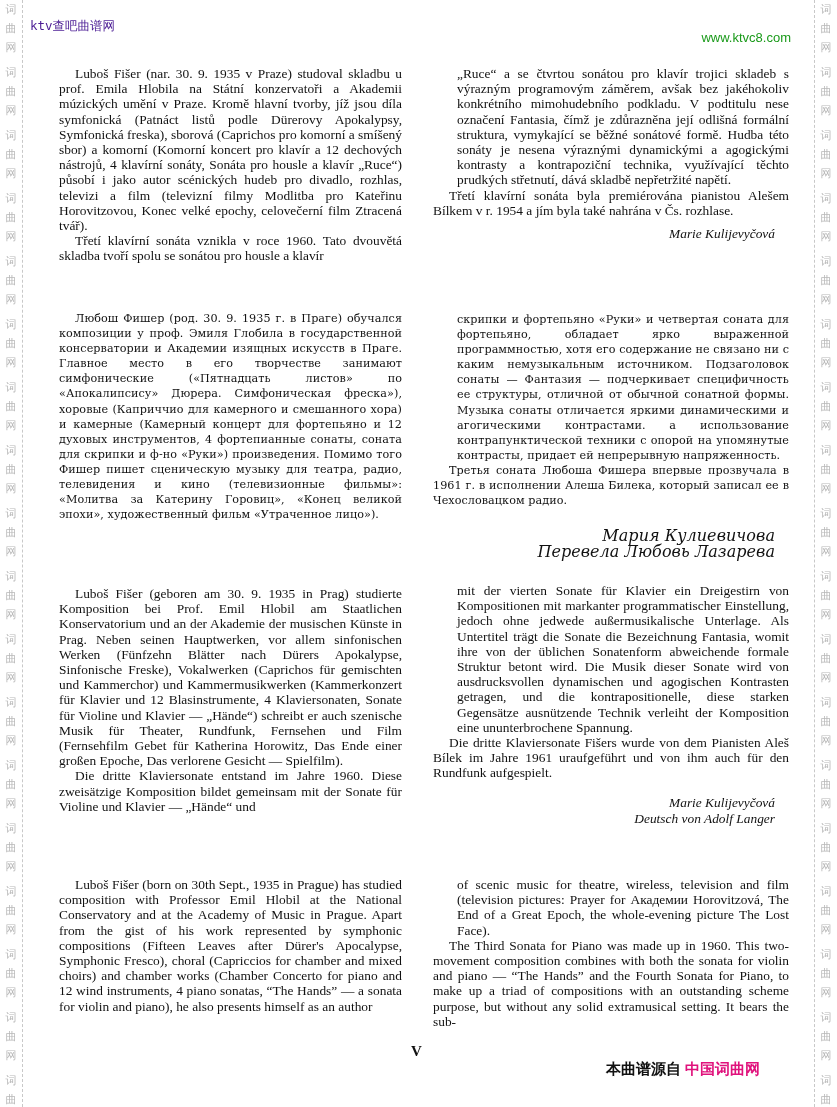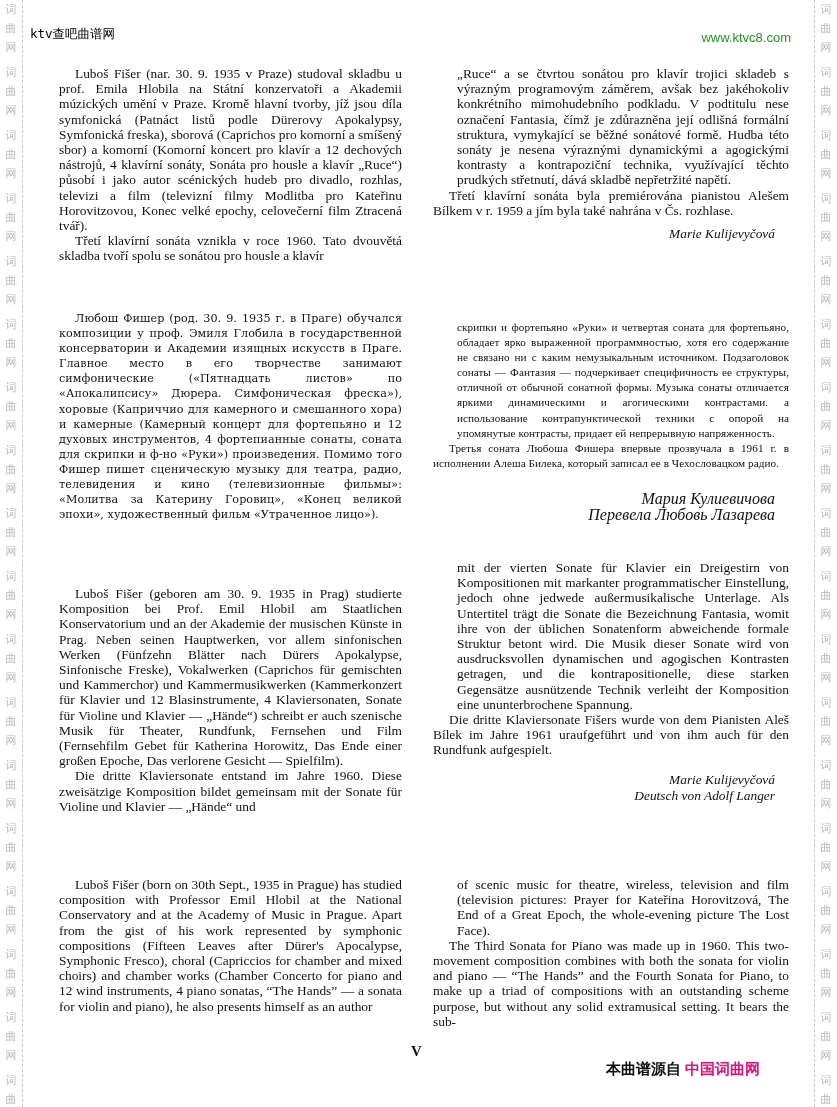--- a/index.html
+++ b/index.html
@@ -11,22 +11,22 @@
     .margin {
       position: absolute; top: 0; bottom: 0; width: 22px;
       display: flex; flex-direction: column; align-items: center;
       font-family: "DejaVu Sans", sans-serif; font-size: 11px; color: #b8b8b8;
       line-height: 19px; padding-top: 0;
     }
     .margin.left { left: 0; border-right: 1px dashed #c8c8c8; }
     .margin.right { right: 0; border-left: 1px dashed #c8c8c8; }
     .margin .grp { margin-bottom: 6px; display: flex; flex-direction: column; align-items: center; }
     .wm-left {
-      position: absolute; left: 30px; top: 26px;
-      font-family: "DejaVu Sans Mono", monospace; font-size: 12.5px; color: #000000;
+      position: absolute; left: 30px; top: 18px;
+      font-family: "DejaVu Sans Mono", monospace; font-size: 12.5px; color: #4c1d95;
     }
     .wm-right {
       position: absolute; right: 46px; top: 30px;
       font-family: "Liberation Sans", sans-serif; font-size: 13px; color: #1a9a1a;
     }
     .col {
       position: absolute; width: 343px;
       font-size: 13.4px; line-height: 15.2px; text-align: justify;
       hyphens: none;
     }
@@ -238,54 +238,54 @@
 
 <div class="wm-left">ktv查吧曲谱网</div>
 <div class="wm-right">www.ktvc8.com</div>
 
 <div class="col l" style="top:66px;">
   <p>Luboš Fišer (nar. 30. 9. 1935 v Praze) studoval skladbu u prof. Emila Hlobila na Státní konzervatoři a Akademii múzických umění v Praze. Kromě hlavní tvorby, jíž jsou díla symfonická (Patnáct listů podle Dürerovy Apokalypsy, Symfonická freska), sborová (Caprichos pro komorní a smíšený sbor) a komorní (Komorní koncert pro klavír a 12 dechových nástrojů, 4 klavírní sonáty, Sonáta pro housle a klavír „Ruce“) působí i jako autor scénických hudeb pro divadlo, rozhlas, televizi a film (televizní filmy Modlitba pro Kateřinu Horovitzovou, Konec velké epochy, celovečerní film Ztracená tvář).</p>
   <p>Třetí klavírní sonáta vznikla v roce 1960. Tato dvouvětá skladba tvoří spolu se sonátou pro housle a klavír</p>
 </div>
 <div class="col r" style="top:66px;">
   <p class="cont">„Ruce“ a se čtvrtou sonátou pro klavír trojici skladeb s výrazným programovým záměrem, avšak bez jakéhokoliv konkrétního mimohudebního podkladu. V podtitulu nese označení Fantasia, čímž je zdůrazněna její odlišná formální struktura, vymykající se běžné sonátové formě. Hudba této sonáty je nesena výraznými dynamickými a agogickými kontrasty a kontrapoziční technika, využívající těchto prudkých střetnutí, dává skladbě nepřetržité napětí.</p>
-  <p>Třetí klavírní sonáta byla premiérována pianistou Alešem Bílkem v r. 1959 a jím byla také nahrána v Čs. rozhlase.</p>
+  <p>Třetí klavírní sonáta byla premiérována pianistou Alešem Bílkem v r. 1954 a jím byla také nahrána v Čs. rozhlase.</p>
   <div class="sig" style="margin-top:8px;">Marie Kulijevyčová</div>
 </div>
 
 <div class="col l cyr" style="top:311px;">
   <p>Любош Фишер (род. 30. 9. 1935 г. в Праге) обучался композиции у проф. Эмиля Глобила в государственной консерватории и Академии изящных искусств в Праге. Главное место в его творчестве занимают симфонические («Пятнадцать листов» по «Апокалипсису» Дюрера. Симфоническая фреска»), хоровые (Каприччио для камерного и смешанного хора) и камерные (Камерный концерт для фортепьяно и 12 духовых инструментов, 4 фортепианные сонаты, соната для скрипки и ф-но «Руки») произведения. Помимо того Фишер пишет сценическую музыку для театра, радио, телевидения и кино (телевизионные фильмы»: «Молитва за Катерину Горовиц», «Конец великой эпохи», художественный фильм «Утраченное лицо»).</p>
 </div>
-<div class="col r cyr" style="top:320px;font-family:Liberation Serif, serif;">
+<div class="col r cyr" style="top:312px;">
   <p class="cont">скрипки и фортепьяно «Руки» и четвертая соната для фортепьяно, обладает ярко выраженной программностью, хотя его содержание не связано ни с каким немузыкальным источником. Подзаголовок сонаты — Фантазия — подчеркивает специфичность ее структуры, отличной от обычной сонатной формы. Музыка сонаты отличается яркими динамическими и агогическими контрастами. а использование контрапунктической техники с опорой на упомянутые контрасты, придает ей непрерывную напряженность.</p>
   <p>Третья соната Любоша Фишера впервые прозвучала в 1961 г. в исполнении Алеша Билека, который записал ее в Чехословацком радио.</p>
   <div class="sig">
     <div>Мария Кулиевичова</div>
     <div>Перевела Любовь Лазарева</div>
   </div>
 </div>
 
 <div class="col l" style="top:586px;">
   <p>Luboš Fišer (geboren am 30. 9. 1935 in Prag) studierte Komposition bei Prof. Emil Hlobil am Staatlichen Konservatorium und an der Akademie der musischen Künste in Prag. Neben seinen Hauptwerken, vor allem sinfonischen Werken (Fünfzehn Blätter nach Dürers Apokalypse, Sinfonische Freske), Vokalwerken (Caprichos für gemischten und Kammerchor) und Kammermusikwerken (Kammerkonzert für Klavier und 12 Blasinstrumente, 4 Klaviersonaten, Sonate für Violine und Klavier — „Hände“) schreibt er auch szenische Musik für Theater, Rundfunk, Fernsehen und Film (Fernsehfilm Gebet für Katherina Horowitz, Das Ende einer großen Epoche, Das verlorene Gesicht — Spielfilm).</p>
   <p>Die dritte Klaviersonate entstand im Jahre 1960. Diese zweisätzige Komposition bildet gemeinsam mit der Sonate für Violine und Klavier — „Hände“ und</p>
 </div>
-<div class="col r" style="top:560px;">
+<div class="col r" style="top:583px;">
   <p class="cont">mit der vierten Sonate für Klavier ein Dreigestirn von Kompositionen mit markanter programmatischer Einstellung, jedoch ohne jedwede außermusikalische Unterlage. Als Untertitel trägt die Sonate die Bezeichnung Fantasia, womit ihre von der üblichen Sonatenform abweichende formale Struktur betont wird. Die Musik dieser Sonate wird von ausdrucksvollen dynamischen und agogischen Kontrasten getragen, und die kontrapositionelle, diese starken Gegensätze ausnützende Technik verleiht der Komposition eine ununterbrochene Spannung.</p>
   <p>Die dritte Klaviersonate Fišers wurde von dem Pianisten Aleš Bílek im Jahre 1961 uraufgeführt und von ihm auch für den Rundfunk aufgespielt.</p>
   <div class="sig" style="margin-top:14px;">
     <div>Marie Kulijevyčová</div>
     <div>Deutsch von Adolf Langer</div>
   </div>
 </div>
 
 <div class="col l" style="top:877px;">
   <p>Luboš Fišer (born on 30th Sept., 1935 in Prague) has studied composition with Professor Emil Hlobil at the National Conservatory and at the Academy of Music in Prague. Apart from the gist of his work represented by symphonic compositions (Fifteen Leaves after Dürer's Apocalypse, Symphonic Fresco), choral (Capriccios for chamber and mixed choirs) and chamber works (Chamber Concerto for piano and 12 wind instruments, 4 piano sonatas, “The Hands” — a sonata for violin and piano), he also presents himself as an author</p>
 </div>
 <div class="col r" style="top:877px;">
-  <p class="cont">of scenic music for theatre, wireless, television and film (television pictures: Prayer for Kateřina Horovitzová, The End of a Great Epoch, the whole-evening picture The Lost Face).</p>
+  <p class="cont">of scenic music for theatre, wireless, television and film (television pictures: Prayer for Академии Horovitzová, The End of a Great Epoch, the whole-evening picture The Lost Face).</p>
   <p>The Third Sonata for Piano was made up in 1960. This two-movement composition combines with both the sonata for violin and piano — “The Hands” and the Fourth Sonata for Piano, to make up a triad of compositions with an outstanding scheme purpose, but without any solid extramusical setting. It bears the sub-</p>
 </div>
 
 <div class="pagenum">V</div>
 
 <div class="source">
   <span>本曲谱源自</span><span class="brand">中国词曲网</span>
 </div>
 
 </body></html>

